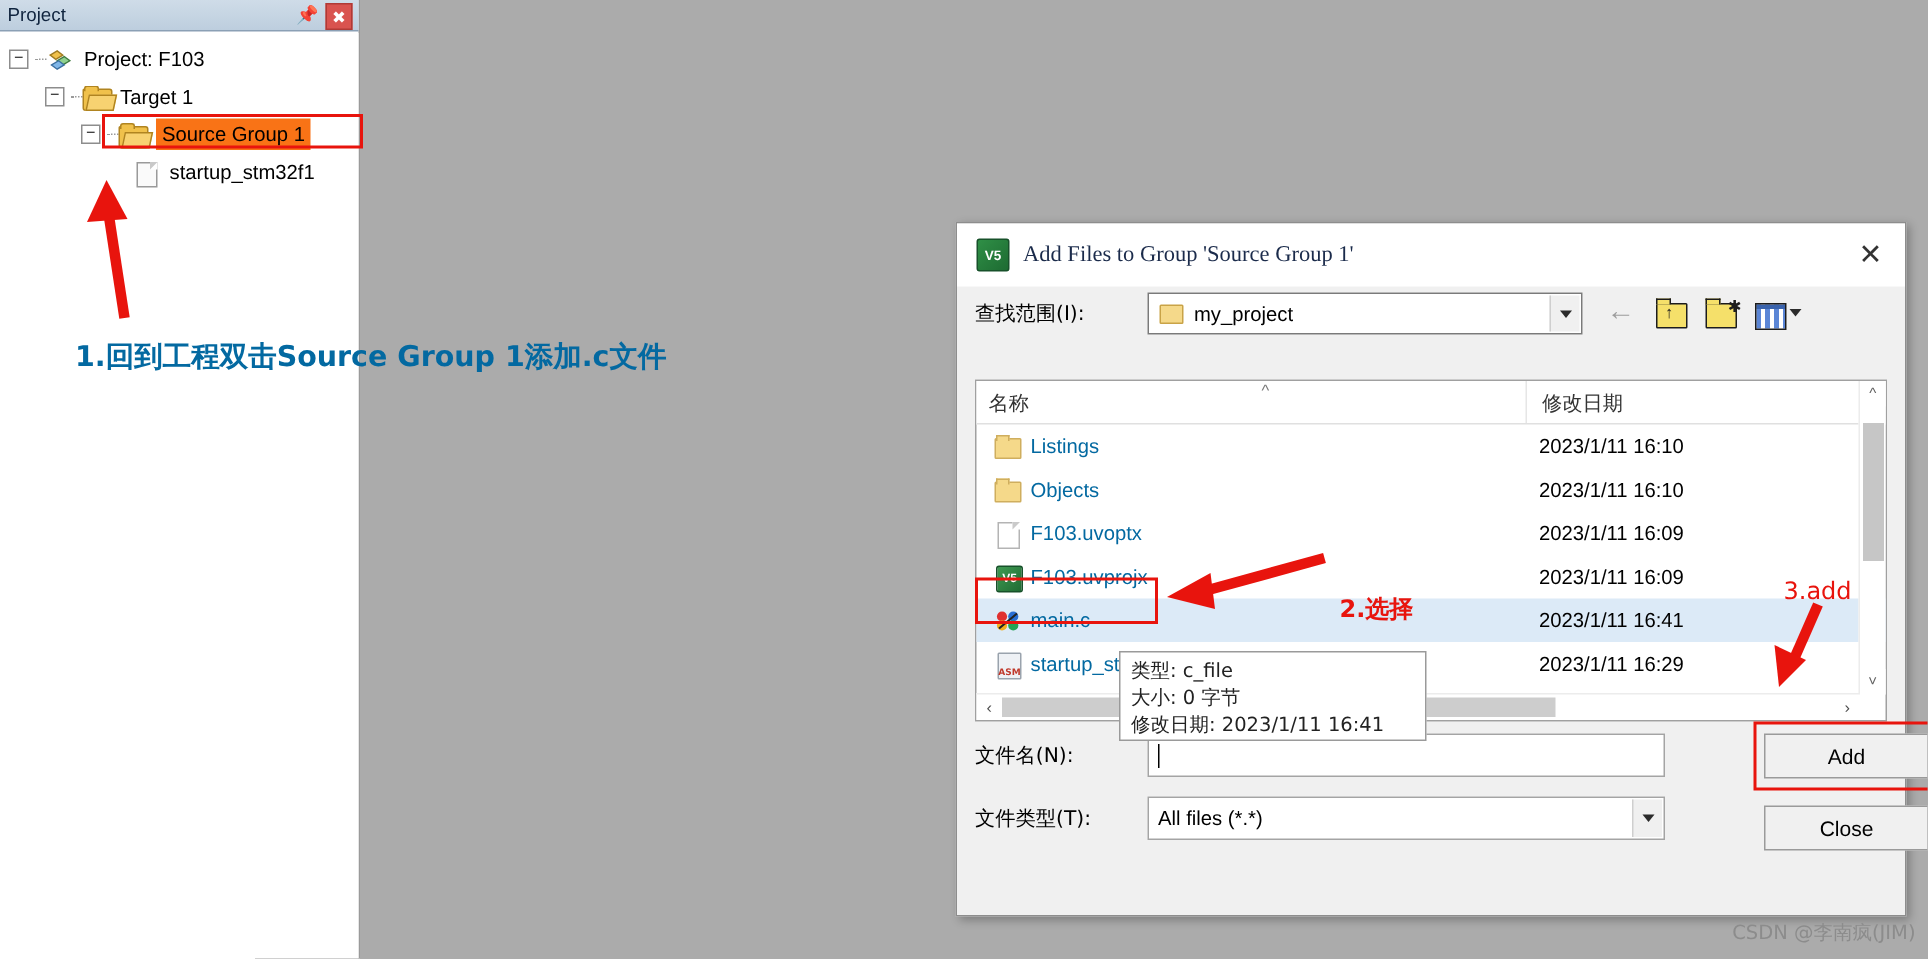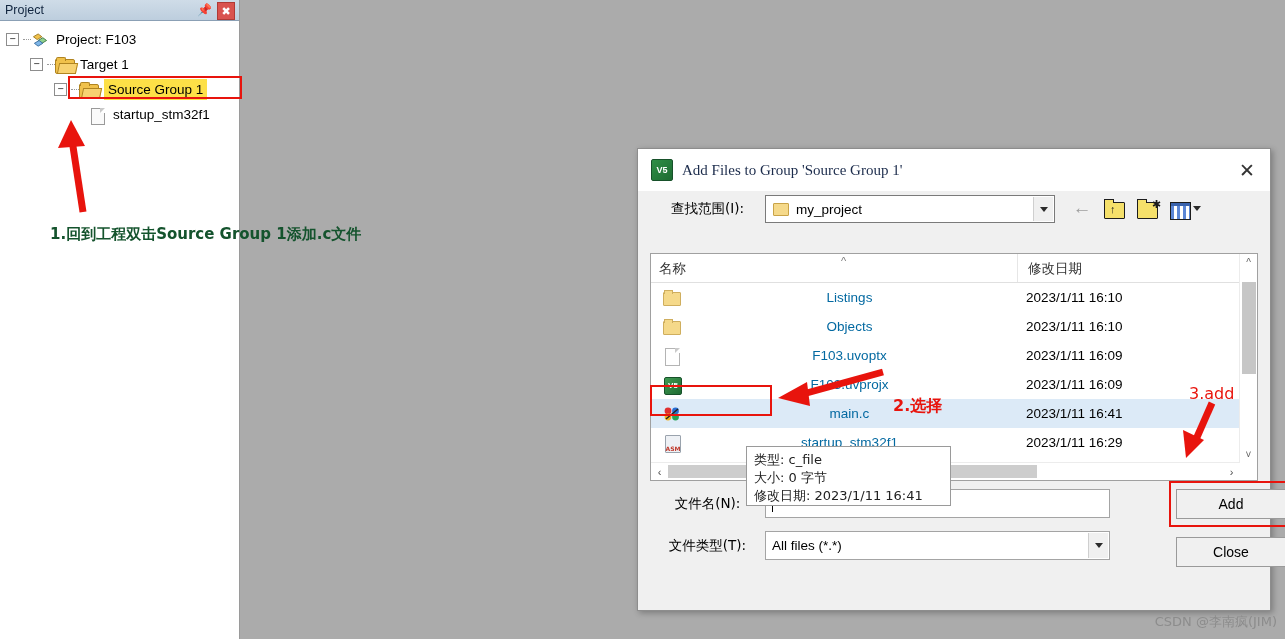--- a/index.html
+++ b/index.html
@@ -61,21 +61,21 @@
   .expander {
     width: 11px; height: 11px; border: 1px solid #8d8d8d;
     background: #fff; color: #333; font-size: 10px; line-height: 9px;
     text-align: center; margin-right: 4px; flex: 0 0 auto;
     font-family: "DejaVu Sans Mono", monospace;
   }
   .dots { width: 8px; height: 1px; border-top: 1px dotted #9a9a9a; flex:0 0 auto;}
   .tree-ico { width: 20px; height: 18px; margin-right: 5px; flex:0 0 auto; position: relative;}
   .tree-label { font-size: 13.5px; color: #000; }
   .tree-row.selected .tree-label {
-    background: #fde047; padding: 3px 4px;
+    background: #f97316; padding: 3px 4px;
   }
   #sourcegroup-highlight {
     position: absolute; left: 68px; top: 76px;
     width: 174px; height: 23px;
     border: 2px solid #e8140d; box-sizing: border-box;
   }
   
   .folder-ico {
     position:absolute; left:0; top:3px; width:18px; height:13px;
     background:#f0c14b; border:1px solid #b08420; border-radius:1px 2px 2px 2px;
@@ -98,34 +98,33 @@
   }
   .doc-ico:after{
     content:""; position:absolute; right:-1px; top:-1px;
     border-width:0 0 5px 5px; border-style:solid; border-color:transparent transparent #fff #c9c9c9;
   }
 
   
   #arrow1 { position: absolute; left: 55px; top: 120px; }
   #note1 {
     position: absolute; left: 50px; top: 225px;
-    font-size: 15px; font-weight: bold; color: #14532d;
+    font-size: 19px; font-weight: bold; color: #0369a1;
     white-space: nowrap;
     font-family: "DejaVu Sans", sans-serif;
   }
 
   
   #dialog {
     position: absolute; left: 637px; top: 148px;
     width: 634px; height: 463px;
     background: #f0f0f0;
     border: 1px solid #8d8d8d;
     box-shadow: 2px 2px 6px rgba(0,0,0,0.28);
     box-sizing: border-box;
-    text-align: center;
   }
   #dlg-titlebar {
     height: 42px; background: #fff;
     display: flex; align-items: center; position: relative;
   }
   #dlg-app-icon {
     width: 20px; height: 20px; margin-left: 13px; flex: 0 0 auto;
     background: linear-gradient(135deg,#2f8f46,#1d6b32);
     border: 1px solid #17512a; border-radius: 2px;
     color: #fff; font-size: 9px; font-weight: bold;
@@ -290,21 +289,21 @@
   }
   .hb-arrow{
     width:17px;height:17px;display:flex;align-items:center;justify-content:center;
     font-size:11px;color:#4d4d4d; position:absolute;
   }
 
   
   #tooltip {
     position:absolute; left:746px; top:434px; width:205px; height:60px;
     background:#fff; border:1px solid #9a9a9a; z-index: 40;
-    padding: 4px 7px; box-sizing:border-box;margin-top:12px;
+    padding: 4px 7px; box-sizing:border-box;
   }
   #tooltip div{
     font-size:13px; color:#222; line-height:18px;
     font-family:"DejaVu Sans", sans-serif; white-space: nowrap;
   }
 
   
   #fname-row { position:absolute; left:12px; top:340px; display:flex; align-items:center; }
   #ftype-row { position:absolute; left:12px; top:382px; display:flex; align-items:center; }
   #fname-input {

